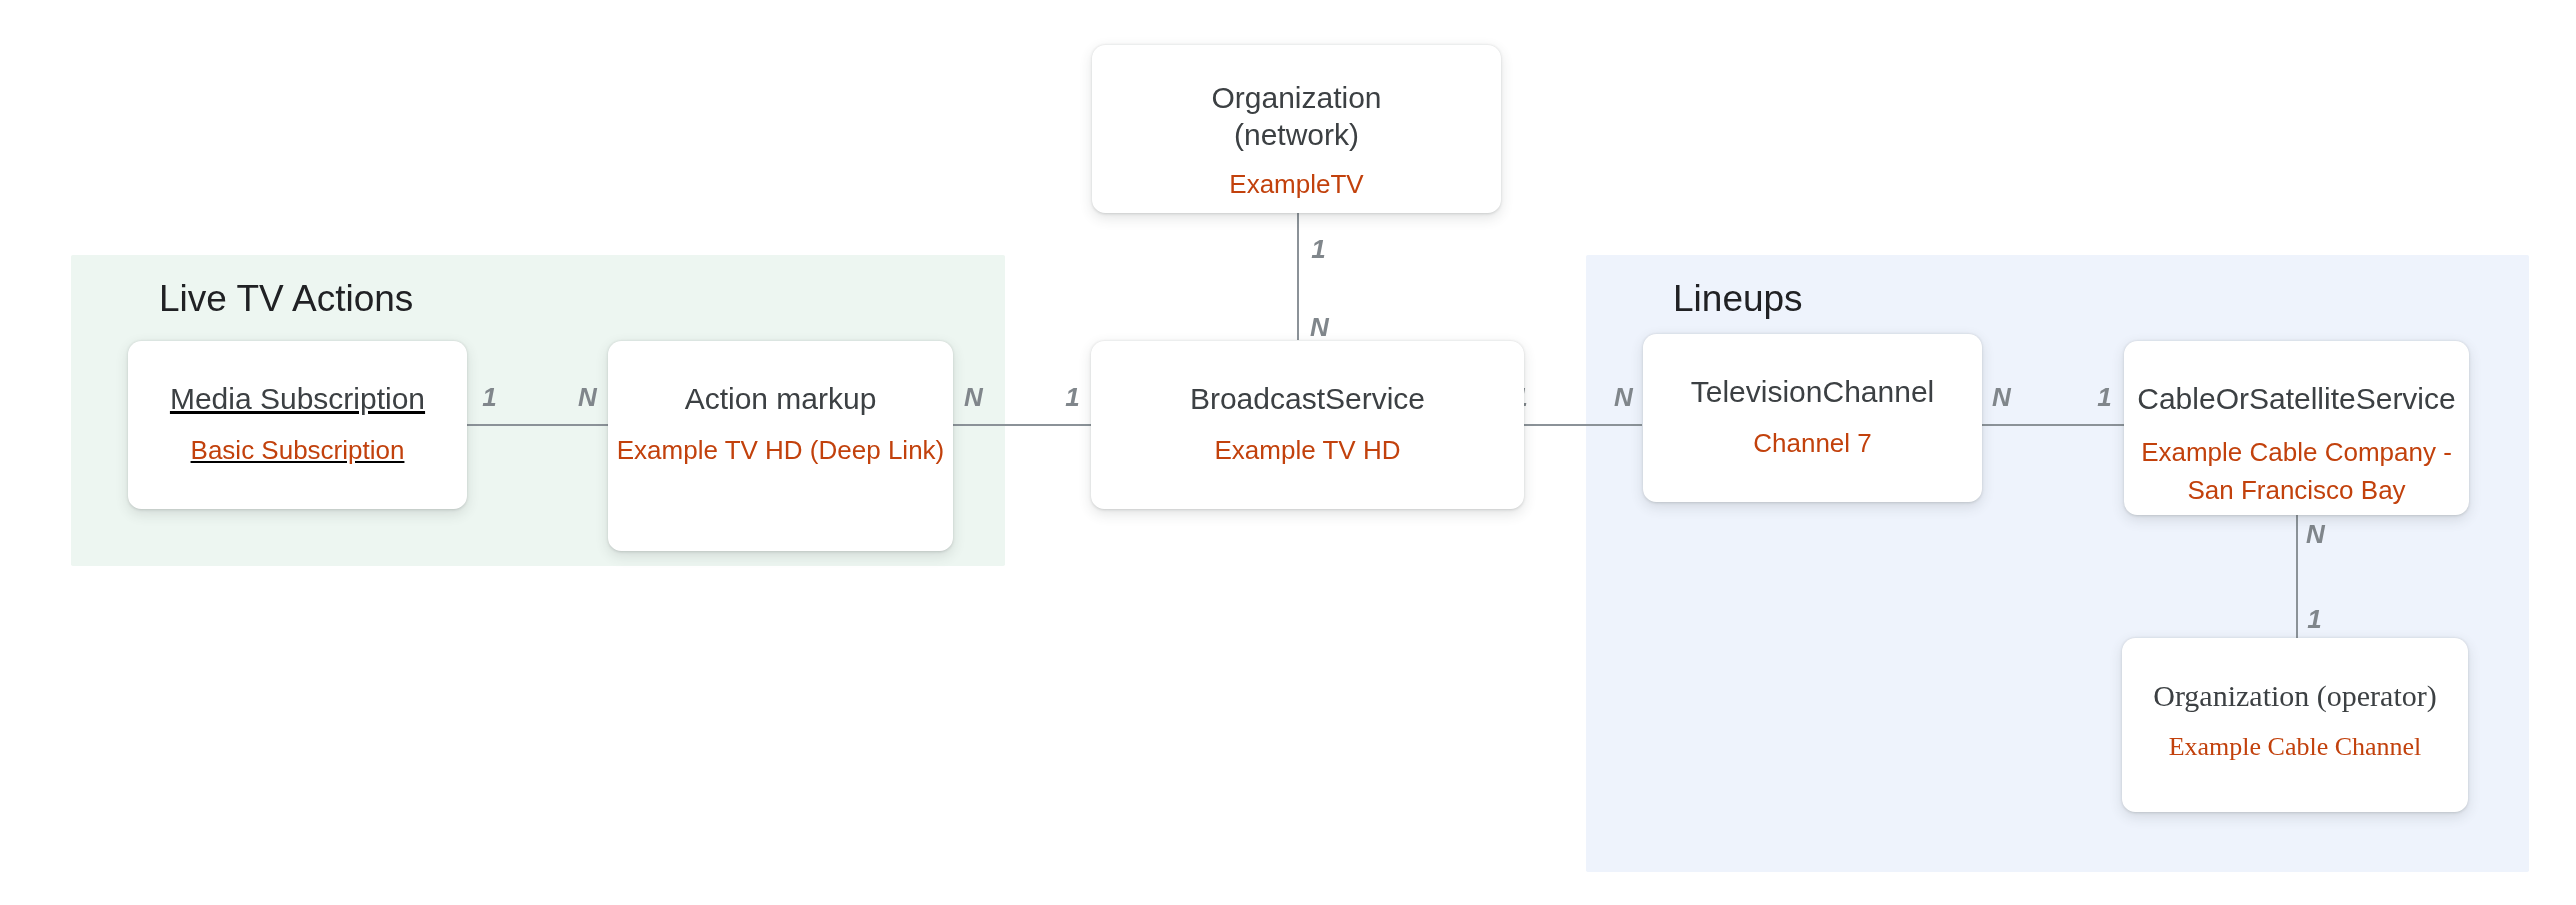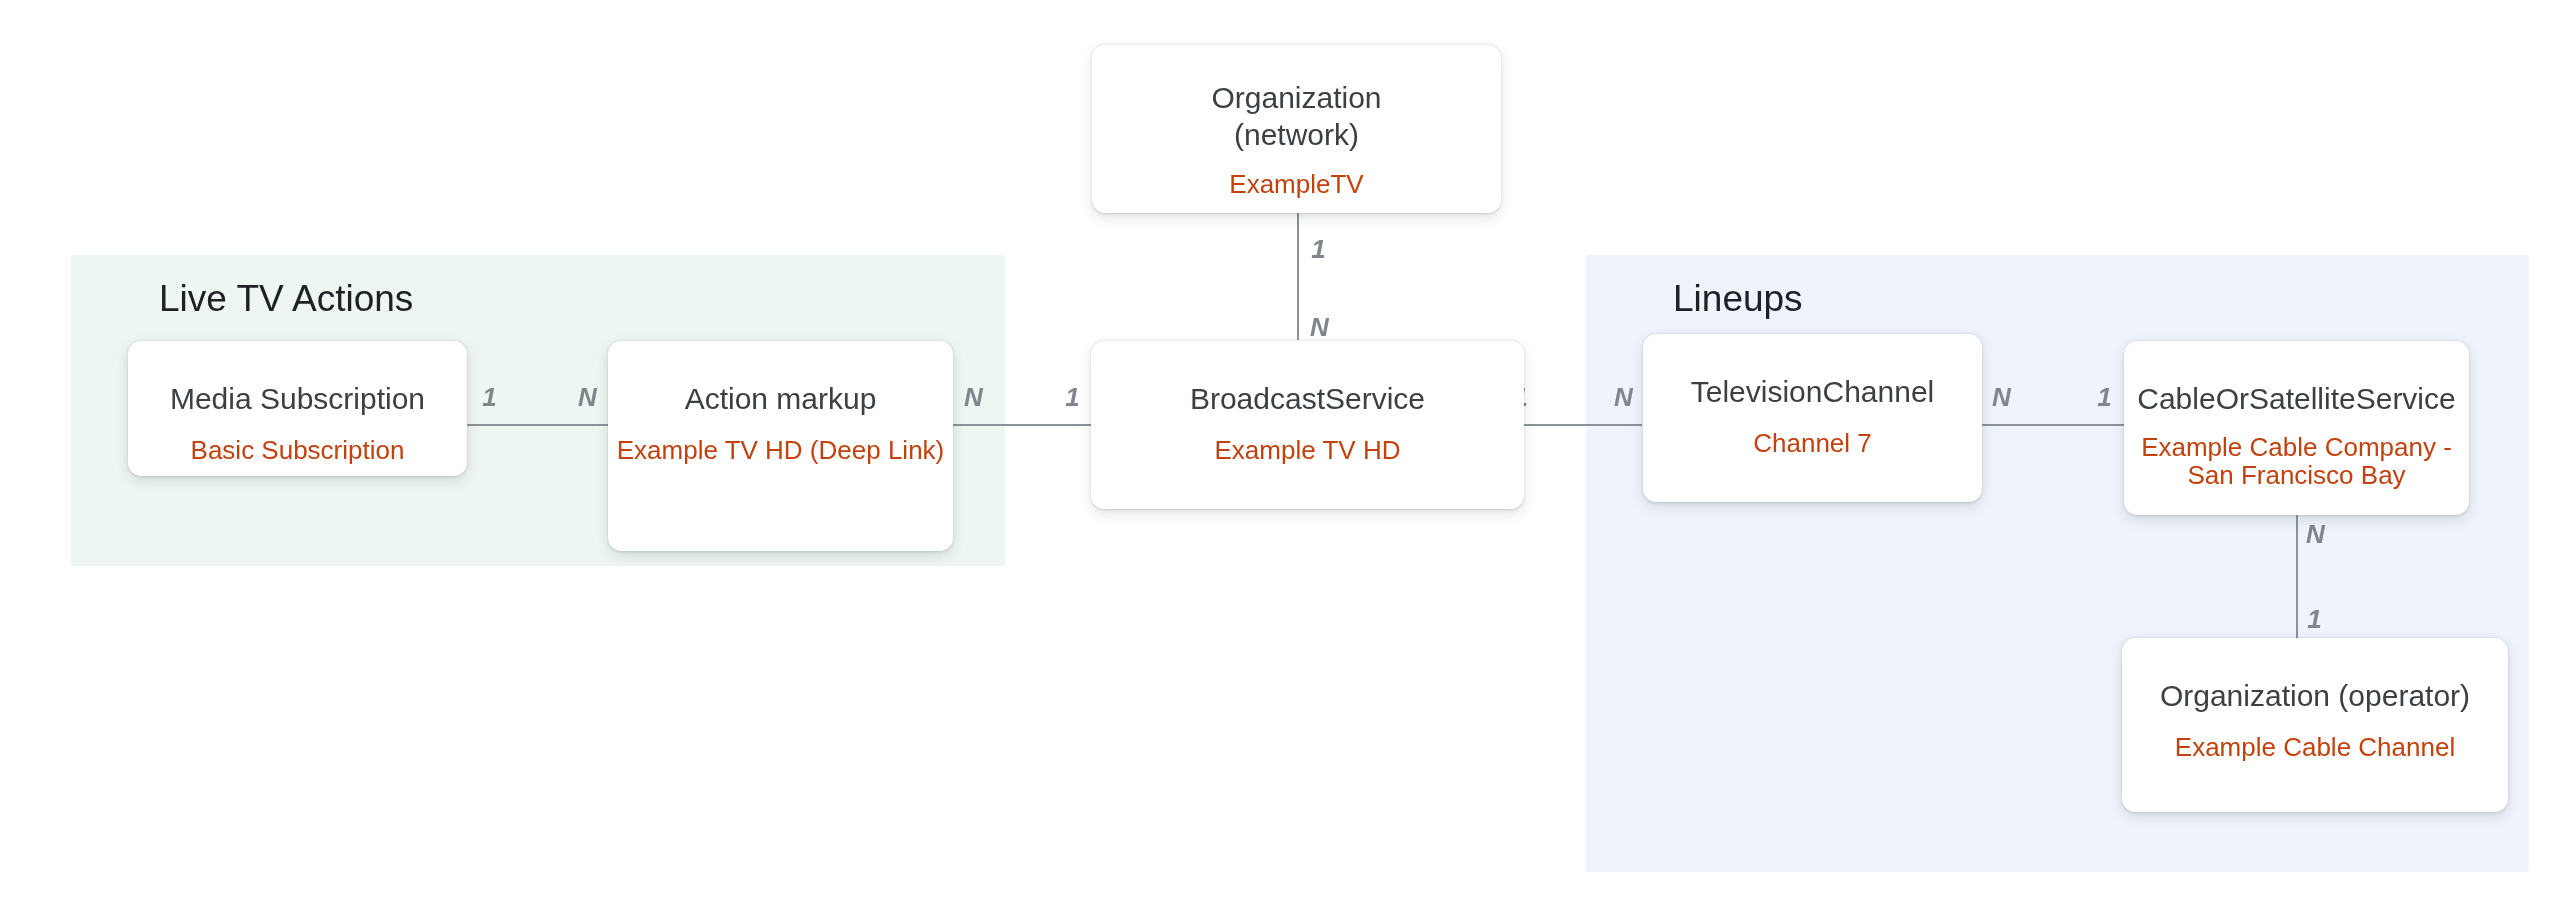--- a/index.html
+++ b/index.html
@@ -50,21 +50,21 @@
   .node-subtitle {
     margin-top: 16px;
     font-size: 26px;
     line-height: 34px;
     font-weight: 500;
     color: #c2410c;
     white-space: nowrap;
   }
   .node--wrap .node-subtitle {
     white-space: normal;
-    line-height: 28px;
+    line-height: 38px;
     max-width: 311px;
   }
   .hline {
     position: absolute;
     height: 1.8px;
     background: #8b9298;
   }
   .vline {
     position: absolute;
     width: 1.8px;
@@ -118,21 +118,21 @@
 
   <div class="card" style="left:2296px; top:517px;">N</div>
   <div class="card" style="left:2295px; top:602px;">1</div>
 
   <div class="node node--twoline" style="left:1092px; top:45px; width:409px; height:168px;text-align:right;">
     <div class="node-title">Organization</div>
     <div class="node-title">(network)</div>
     <div class="node-subtitle" style="margin-top:14px;">ExampleTV</div>
   </div>
 
-  <div class="node" style="left:128px; top:341px; width:339px; height:135px;">
+  <div class="node" style="left:128px; top:341px; width:339px; height:168px;text-decoration:underline;">
     <div class="node-title">Media Subscription</div>
     <div class="node-subtitle">Basic Subscription</div>
   </div>
 
   <div class="node" style="left:608px; top:341px; width:345px; height:210px;">
     <div class="node-title">Action markup</div>
     <div class="node-subtitle">Example TV HD (Deep Link)</div>
   </div>
 
   <div class="node" style="left:1091px; top:341px; width:433px; height:168px;">
@@ -143,19 +143,19 @@
   <div class="node" style="left:1643px; top:334px; width:339px; height:168px;">
     <div class="node-title">TelevisionChannel</div>
     <div class="node-subtitle">Channel 7</div>
   </div>
 
   <div class="node node--wrap" style="left:2124px; top:341px; width:345px; height:174px;align-items:center;">
     <div class="node-title">CableOrSatelliteService</div>
     <div class="node-subtitle">Example Cable Company - San Francisco Bay</div>
   </div>
 
-  <div class="node" style="left:2122px; top:638px; width:386px; height:174px;">
+  <div class="node" style="left:2122px; top:638px; width:346px; height:174px;font-family:Liberation Serif, serif;">
     <div class="node-title">Organization (operator)</div>
     <div class="node-subtitle">Example Cable Channel</div>
   </div>
 
 </div>
 
 
 </body></html>

